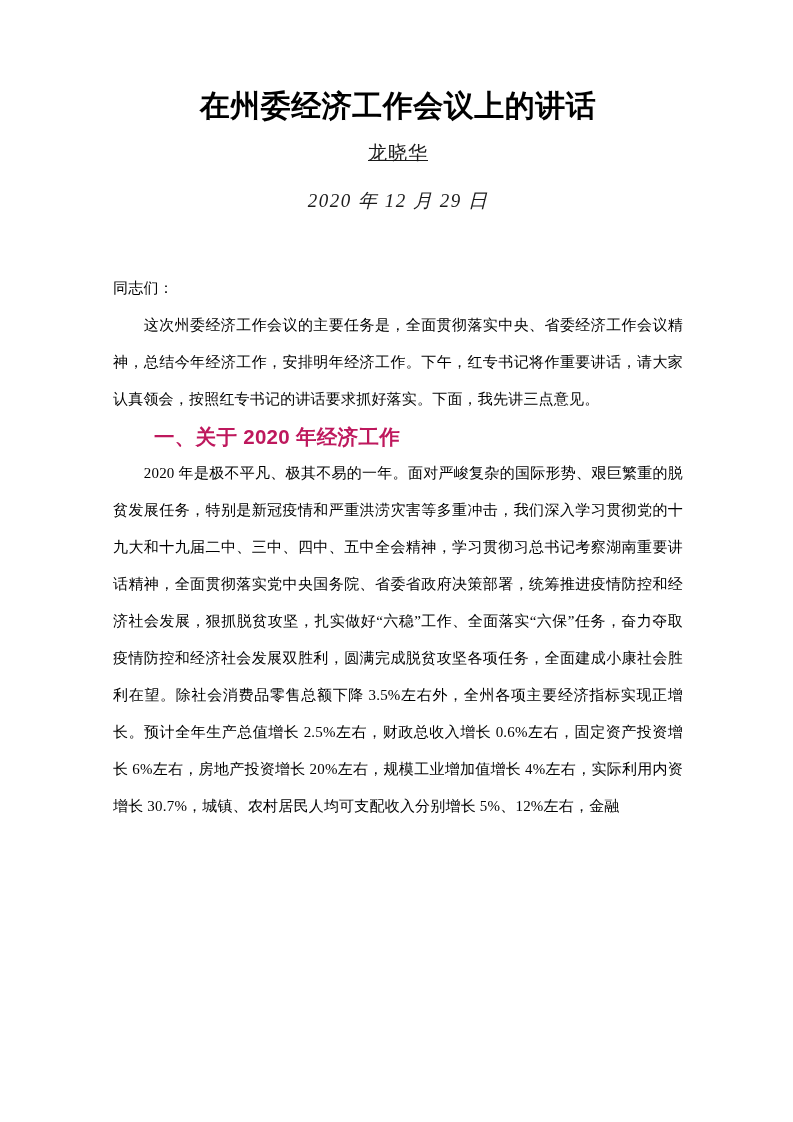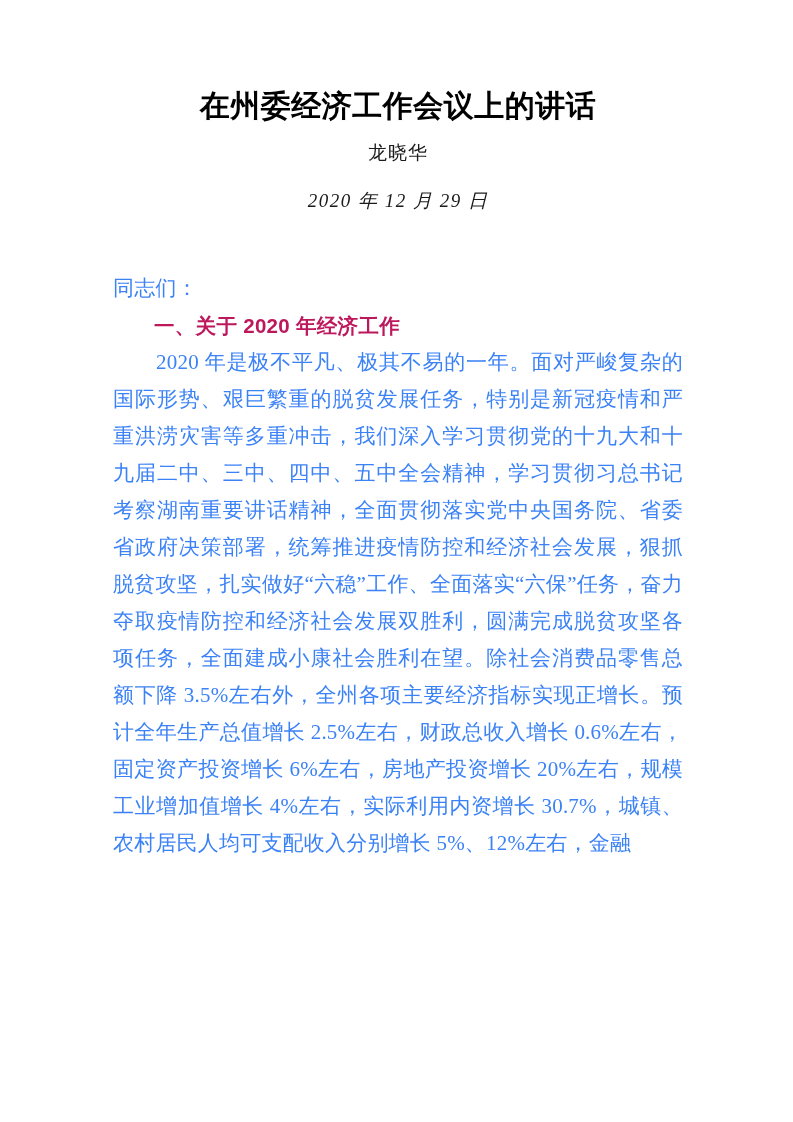--- a/index.html
+++ b/index.html
@@ -34,41 +34,42 @@
   }
   .doc-author {
     margin: 0;
     padding-top: 16px;
     text-align: center;
     font-family: "Liberation Serif", "DejaVu Serif", serif;
     font-size: 19px;
     line-height: 26px;
     letter-spacing: 1px;
     color: #1a1a1a;
+    text-decoration: underline;
   }
   .doc-date {
     margin: 0;
     padding-top: 22px;
     text-align: center;
     font-family: "Liberation Serif", "DejaVu Serif", serif;
     font-size: 19px;
     line-height: 26px;
     letter-spacing: 1.5px;
     color: #1a1a1a;
     font-style: italic;
   }
   .body-block {
     padding-top: 56px;
   }
   p.para {
     margin: 0;
     font-family: "Liberation Serif", "DejaVu Serif", serif;
-    font-size: 21px;
+    font-size: 15px;
     line-height: 37px;
-    color: #3b82f6;
+    color: #000000;
     text-align: justify;
     text-justify: inter-character;
     letter-spacing: 0.2px;
     word-break: break-all;
   }
   p.salutation {
     text-indent: 0;
   }
   p.indent {
     text-indent: 2.05em;
@@ -93,20 +94,21 @@
     <h1 class="doc-title">在州委经济工作会议上的讲话</h1>
 
     <p class="doc-author">龙晓华</p>
 
     <p class="doc-date">2020 年 12 月 29 日</p>
 
     <div class="body-block">
 
       <p class="para salutation">同志们：</p>
 
+      <p class="para indent">这次州委经济工作会议的主要任务是，全面贯彻落实中央、省委经济工作会议精神，总结今年经济工作，安排明年经济工作。下午，红专书记将作重要讲话，请大家认真领会，按照红专书记的讲话要求抓好落实。下面，我先讲三点意见。</p>
 
       <h2 class="section-heading">一、关于 2020 年经济工作</h2>
 
       <p class="para indent">2020 年是极不平凡、极其不易的一年。面对严峻复杂的国际形势、艰巨繁重的脱贫发展任务，特别是新冠疫情和严重洪涝灾害等多重冲击，我们深入学习贯彻党的十九大和十九届二中、三中、四中、五中全会精神，学习贯彻习总书记考察湖南重要讲话精神，全面贯彻落实党中央国务院、省委省政府决策部署，统筹推进疫情防控和经济社会发展，狠抓脱贫攻坚，扎实做好“六稳”工作、全面落实“六保”任务，奋力夺取疫情防控和经济社会发展双胜利，圆满完成脱贫攻坚各项任务，全面建成小康社会胜利在望。除社会消费品零售总额下降 3.5%左右外，全州各项主要经济指标实现正增长。预计全年生产总值增长 2.5%左右，财政总收入增长 0.6%左右，固定资产投资增长 6%左右，房地产投资增长 20%左右，规模工业增加值增长 4%左右，实际利用内资增长 30.7%，城镇、农村居民人均可支配收入分别增长 5%、12%左右，金融</p>
 
     </div>
   </div>
 </div>
 
 </body></html>

